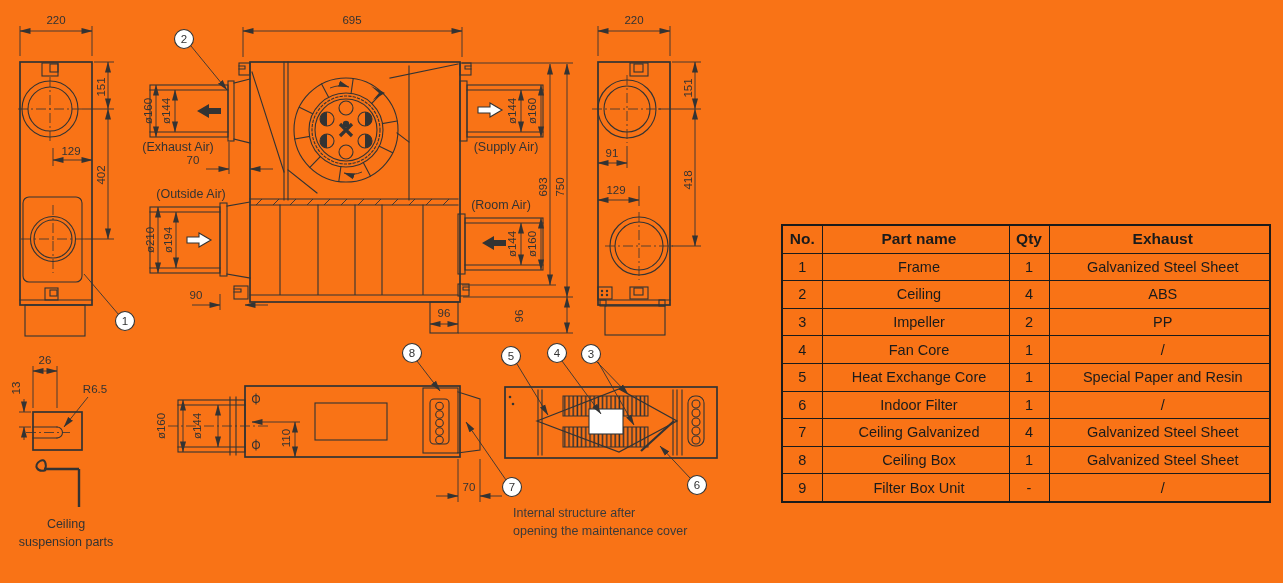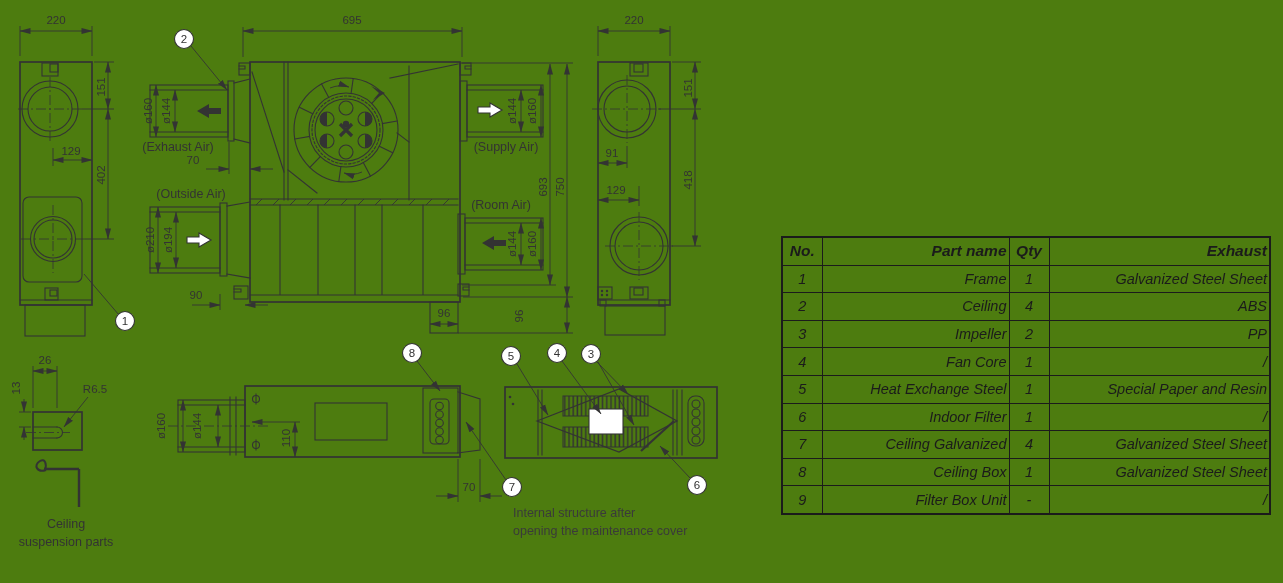--- a/index.html
+++ b/index.html
@@ -1,33 +1,33 @@
 <!DOCTYPE html>
 <html><head>
 <meta charset="utf-8">
 <style>
   html,body{margin:0;padding:0;background:#fff;}
-  .stage{position:relative;width:1283px;height:583px;background:#4d7c0f;overflow:hidden;}
+  .stage{position:relative;width:1283px;height:583px;background:#f97316;overflow:hidden;}
   svg text{font-family:"Liberation Sans",sans-serif;fill:#333;}
   .t{font-size:11.5px;text-anchor:middle;}
   .lbl{font-size:12.5px;text-anchor:middle;}
   .cap{font-size:12.5px;fill:#3a3a3a;}
   .co{font-size:11.5px;text-anchor:middle;}
   .ln{fill:none;stroke:#333;stroke-width:1.1;stroke-linecap:square;}
   .ln2{fill:none;stroke:#333;stroke-width:1.7;}
   .dim{fill:none;stroke:#333;stroke-width:0.9;}
   .cl{fill:none;stroke:#333;stroke-width:0.8;stroke-dasharray:10 3 2 3;}
   .dash{stroke-dasharray:2.2 2.2;}
   .blk{fill:#333;stroke:none;}
   .wht{fill:#fff;stroke:#333;stroke-width:1.1;}
-  .parts-table{position:absolute;left:781px;top:236px;font-style:italic;}
+  .parts-table{position:absolute;left:781px;top:224px;}
   .parts-table table{border-collapse:collapse;table-layout:fixed;width:488px;
     font-family:"Liberation Sans",sans-serif;color:#1b1b1b;border:2px solid #1b1b1b;}
   .parts-table th,.parts-table td{border:1.4px solid #1b1b1b;height:26.6px;
-    padding:0 2px 0 9px;font-size:14.5px;text-align:right;white-space:nowrap;overflow:hidden;}
+    padding:0 2px 0 9px;font-size:14.5px;text-align:center;white-space:nowrap;overflow:hidden;}
   .parts-table th{font-size:15.5px;font-weight:bold;}
   .parts-table .c{text-align:center;padding:0;}
 </style>
 </head>
 <body>
 
 <div class="stage">
 <svg width="1283" height="583" viewBox="0 0 1283 583">
   <defs>
     <marker id="ar" viewBox="0 0 12 8" refX="11.5" refY="4" markerWidth="11" markerHeight="7.3" markerUnits="userSpaceOnUse" orient="auto-start-reverse">
@@ -386,21 +386,21 @@
         <td>PP</td>
       </tr>
       <tr>
         <td class="c">4</td>
         <td>Fan Core</td>
         <td class="c">1</td>
         <td>/</td>
       </tr>
       <tr>
         <td class="c">5</td>
-        <td>Heat Exchange Steel</td>
+        <td>Heat Exchange Core</td>
         <td class="c">1</td>
         <td>Special Paper and Resin</td>
       </tr>
       <tr>
         <td class="c">6</td>
         <td>Indoor Filter</td>
         <td class="c">1</td>
         <td>/</td>
       </tr>
       <tr>

